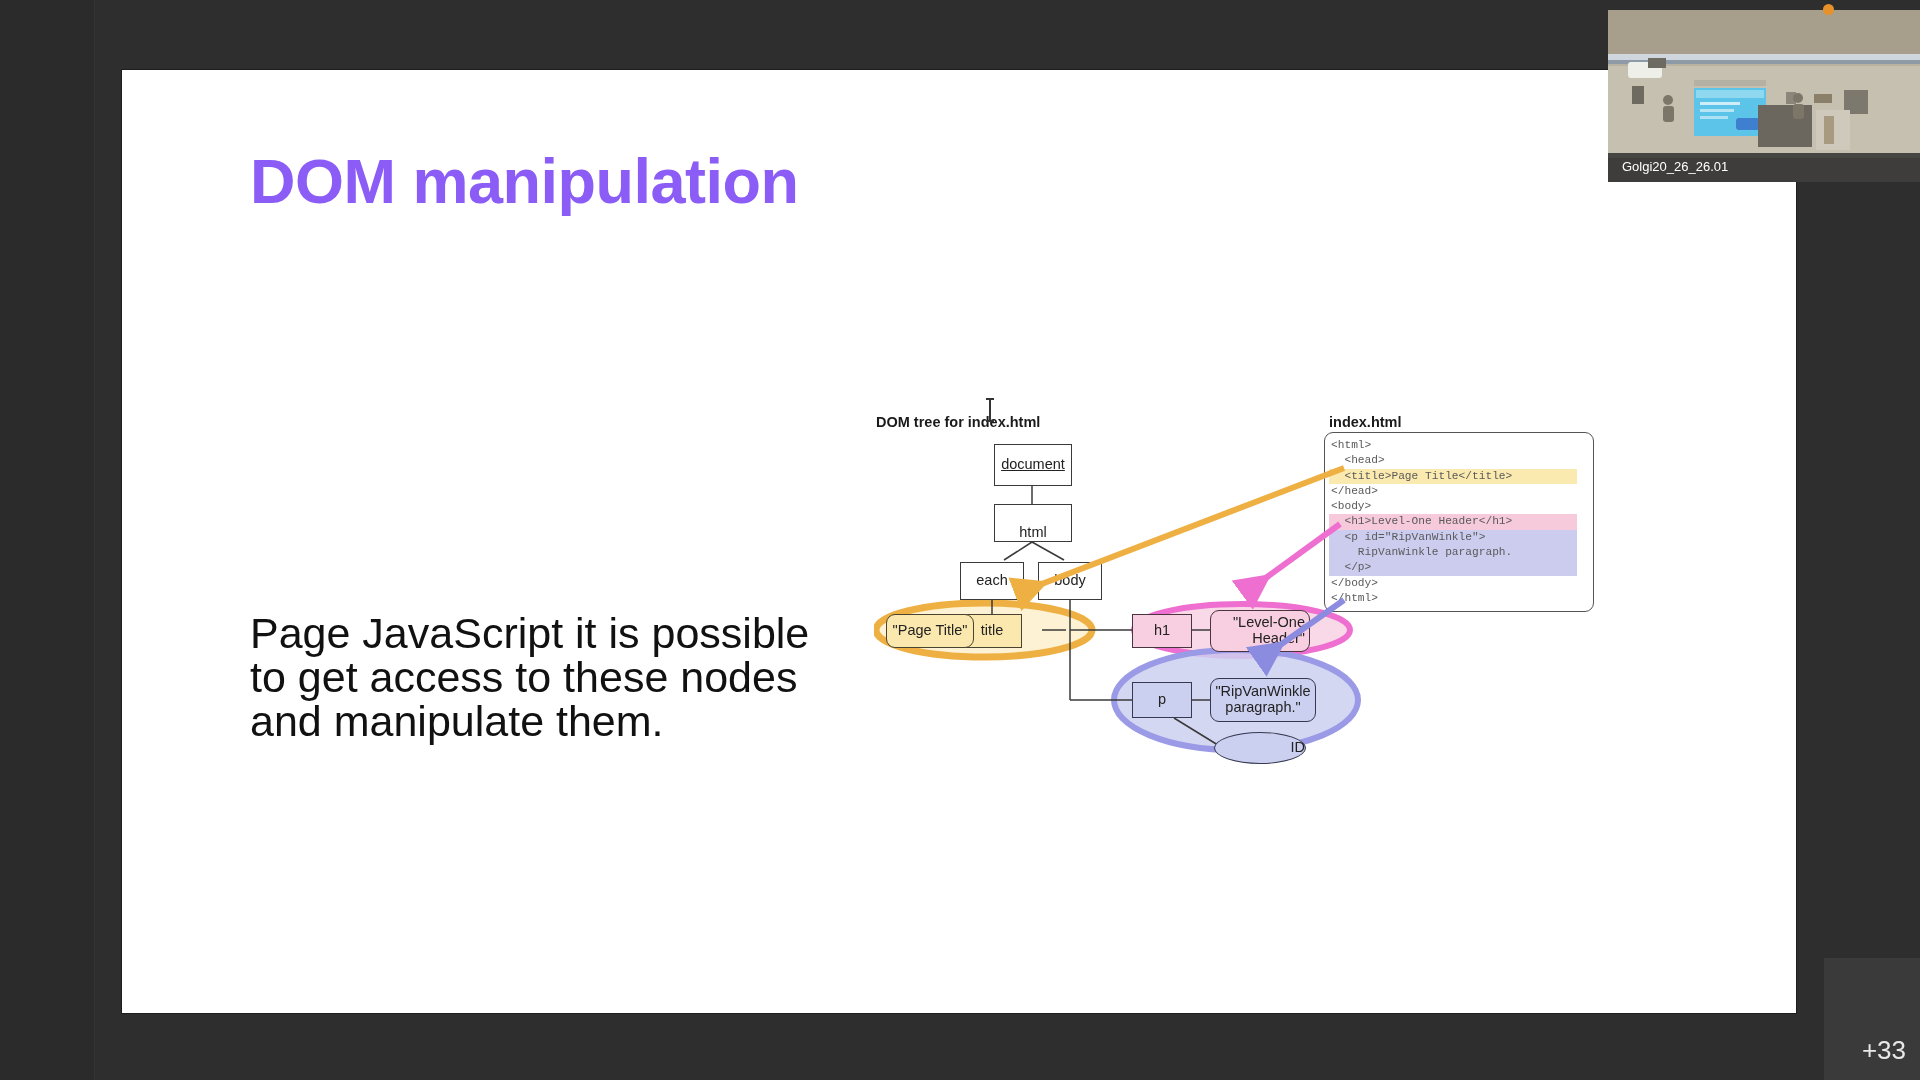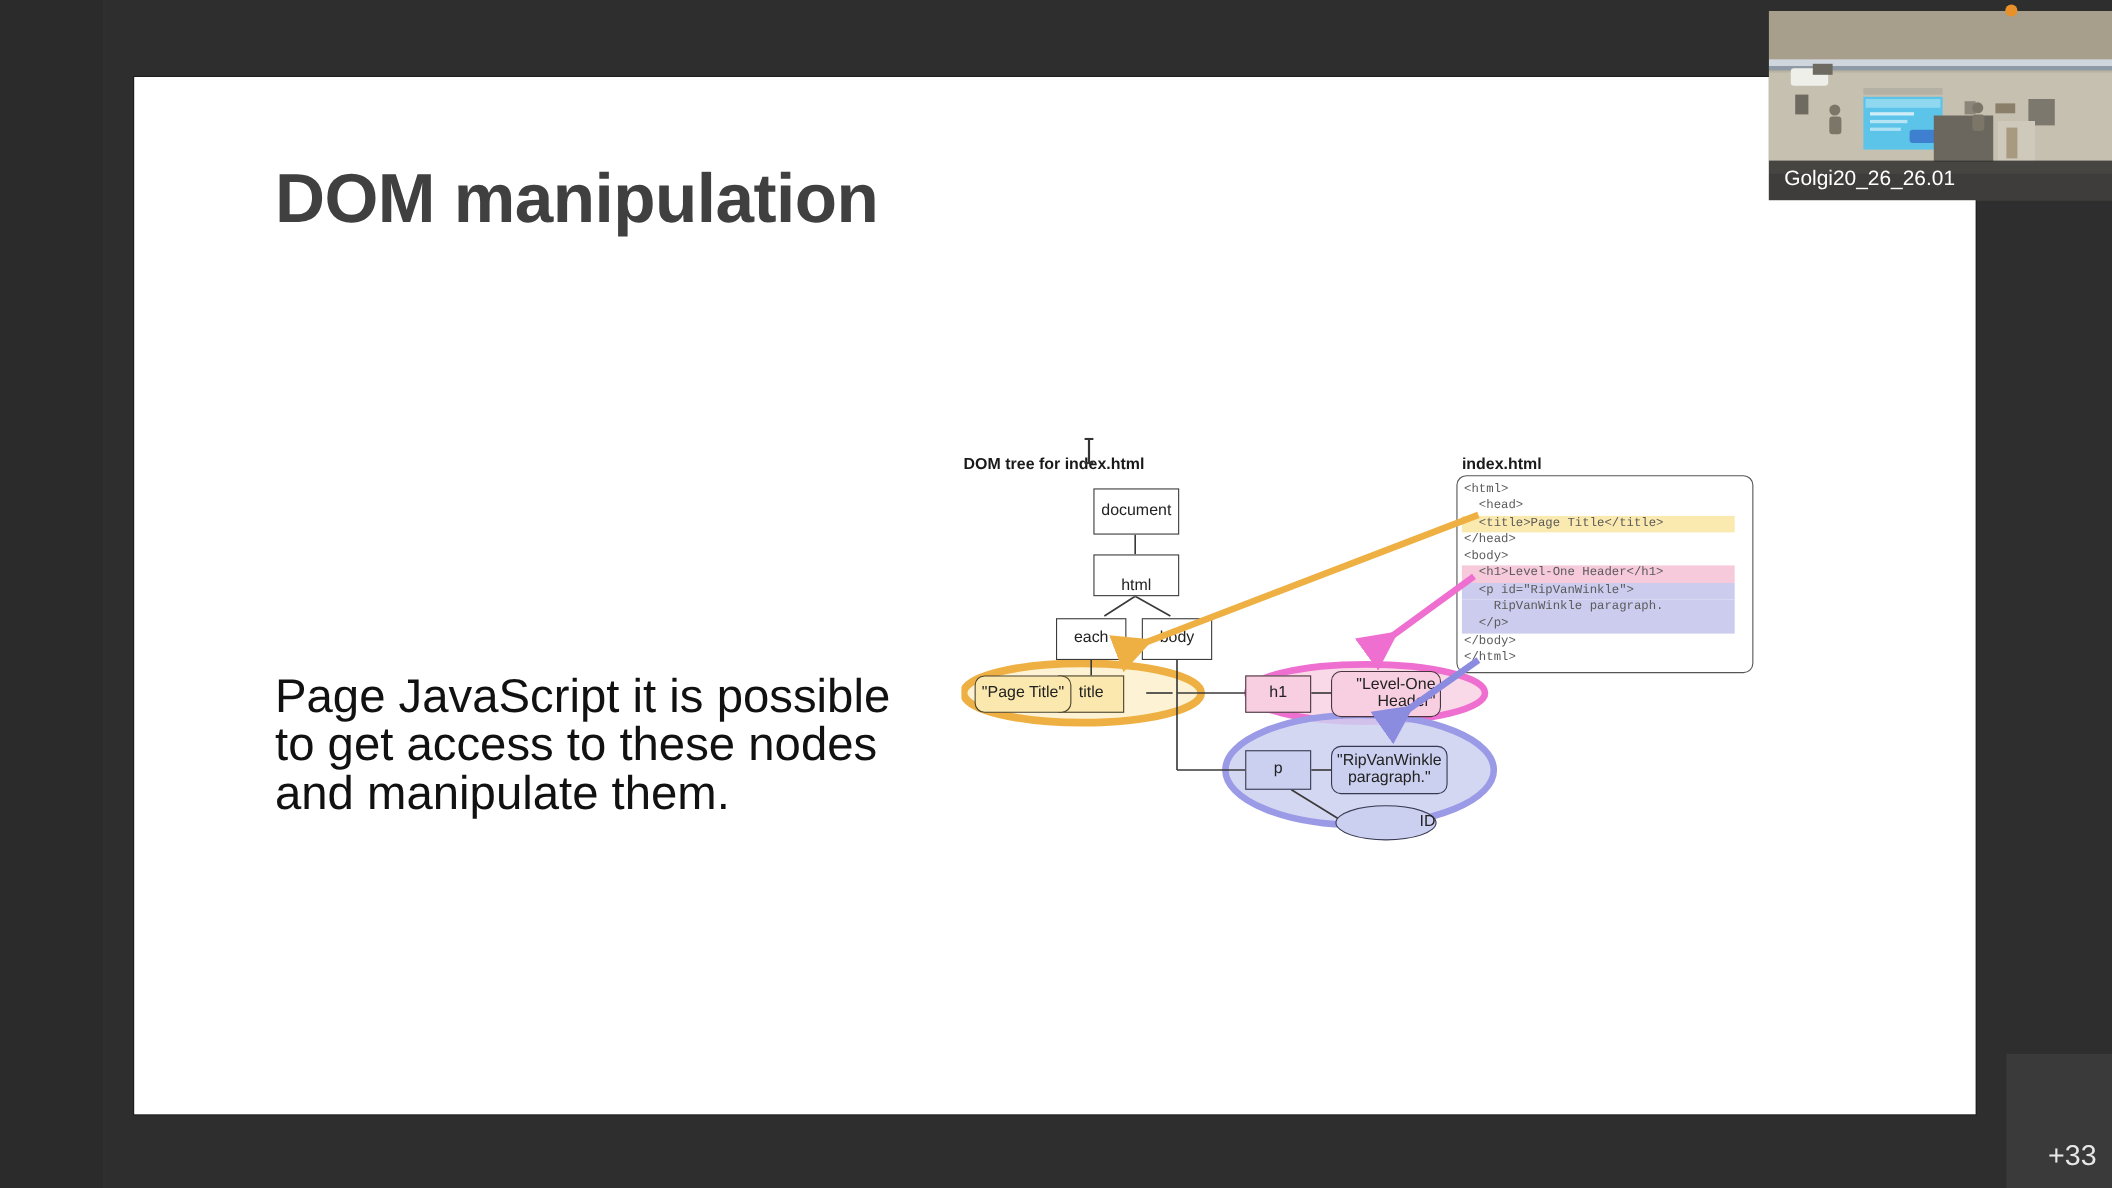--- a/index.html
+++ b/index.html
@@ -18,21 +18,21 @@
   
   #slide-stage {
     position:absolute; left:122px; top:70px;
     width:1674px; height:943px;
     background:#ffffff;
     box-shadow:0 0 0 1px #1d1d1d;
     overflow:hidden;
   }
   #slide-title {
     position:absolute; left:128px; top:75px;
-    font-size:63px; font-weight:bold; color:#404040;
+    font-size:63px; font-weight:bold; color:#8b5cf6;
     letter-spacing:-0.5px; white-space:nowrap;
   }
   .slide-para {
     position:absolute; left:128px;
     width:580px;
     font-size:43px; line-height:1.02;
     color:#111; font-weight:400;
   }
   #para-1 { top:245px; }
   #para-2 { top:542px; }
@@ -80,21 +80,21 @@
 
   
   #video-tile {
     position:absolute; right:0; top:10px; width:312px; height:172px;
     background:#6f6a5c; overflow:hidden;
   }
   #video-scene { position:absolute; inset:0; }
   #video-label {
     position:absolute; left:0; bottom:0; width:100%;
     background:rgba(42,42,42,0.82); color:#fff;
-    font-size:19px; padding:6px 0 8px 14px;
+    font-size:13px; padding:6px 0 8px 14px;
   }
   #rec-dot {
     position:absolute; right:86px; top:4px;
     width:11px; height:11px; border-radius:50%; background:#e8912b;
   }
   
   #overflow-tile {
     position:absolute; right:0; bottom:0; width:96px; height:122px;
     background:#3a3a3a;
   }
@@ -157,21 +157,21 @@
           </marker>
           <marker id="ah-purple" markerWidth="6" markerHeight="6" refX="4" refY="3" orient="auto">
             <path d="M6,0 L6,6 L0,3 z" fill="#8b8be0"></path>
           </marker>
         </defs>
         <line x1="470" y1="58" x2="152" y2="180" stroke="#efb043" stroke-width="6" marker-end="url(#ah-orange)"></line>
         <line x1="466" y1="114" x2="378" y2="178" stroke="#ee6fd0" stroke-width="6" marker-end="url(#ah-pink)"></line>
         <line x1="470" y1="190" x2="392" y2="245" stroke="#8b8be0" stroke-width="6" marker-end="url(#ah-purple)"></line>
       </svg>
 
-      <div class="node" style="z-index:4;left:120px;top:34px;width:78px;height:42px;">
+      <div class="node" style="z-index:4;left:120px;top:34px;width:78px;height:42px;text-decoration:underline;">
         <span>document</span>
       </div>
       <div class="node" style="z-index:4;left:120px;top:94px;width:78px;height:38px;align-items:flex-end;">
         <span>html</span>
       </div>
       <div class="node" style="z-index:4;left:86px;top:152px;width:64px;height:38px;">
         <span>each</span>
       </div>
       <div class="node" style="z-index:4;left:164px;top:152px;width:64px;height:38px;">
         <span>body</span>

